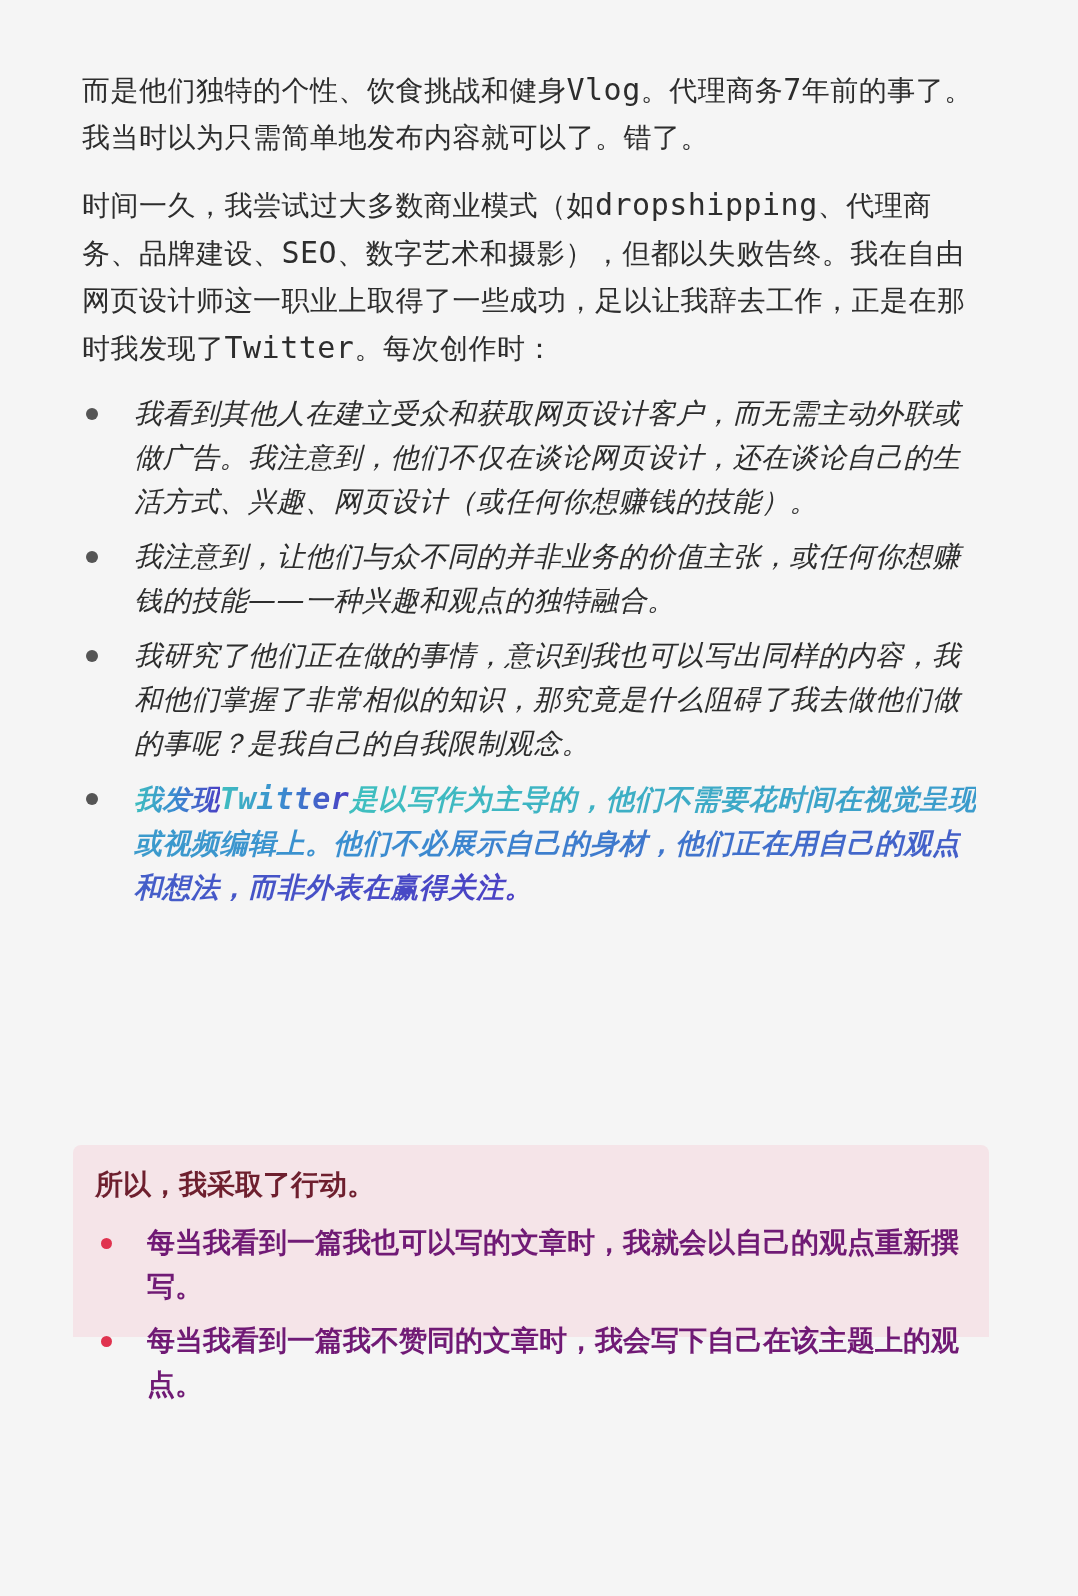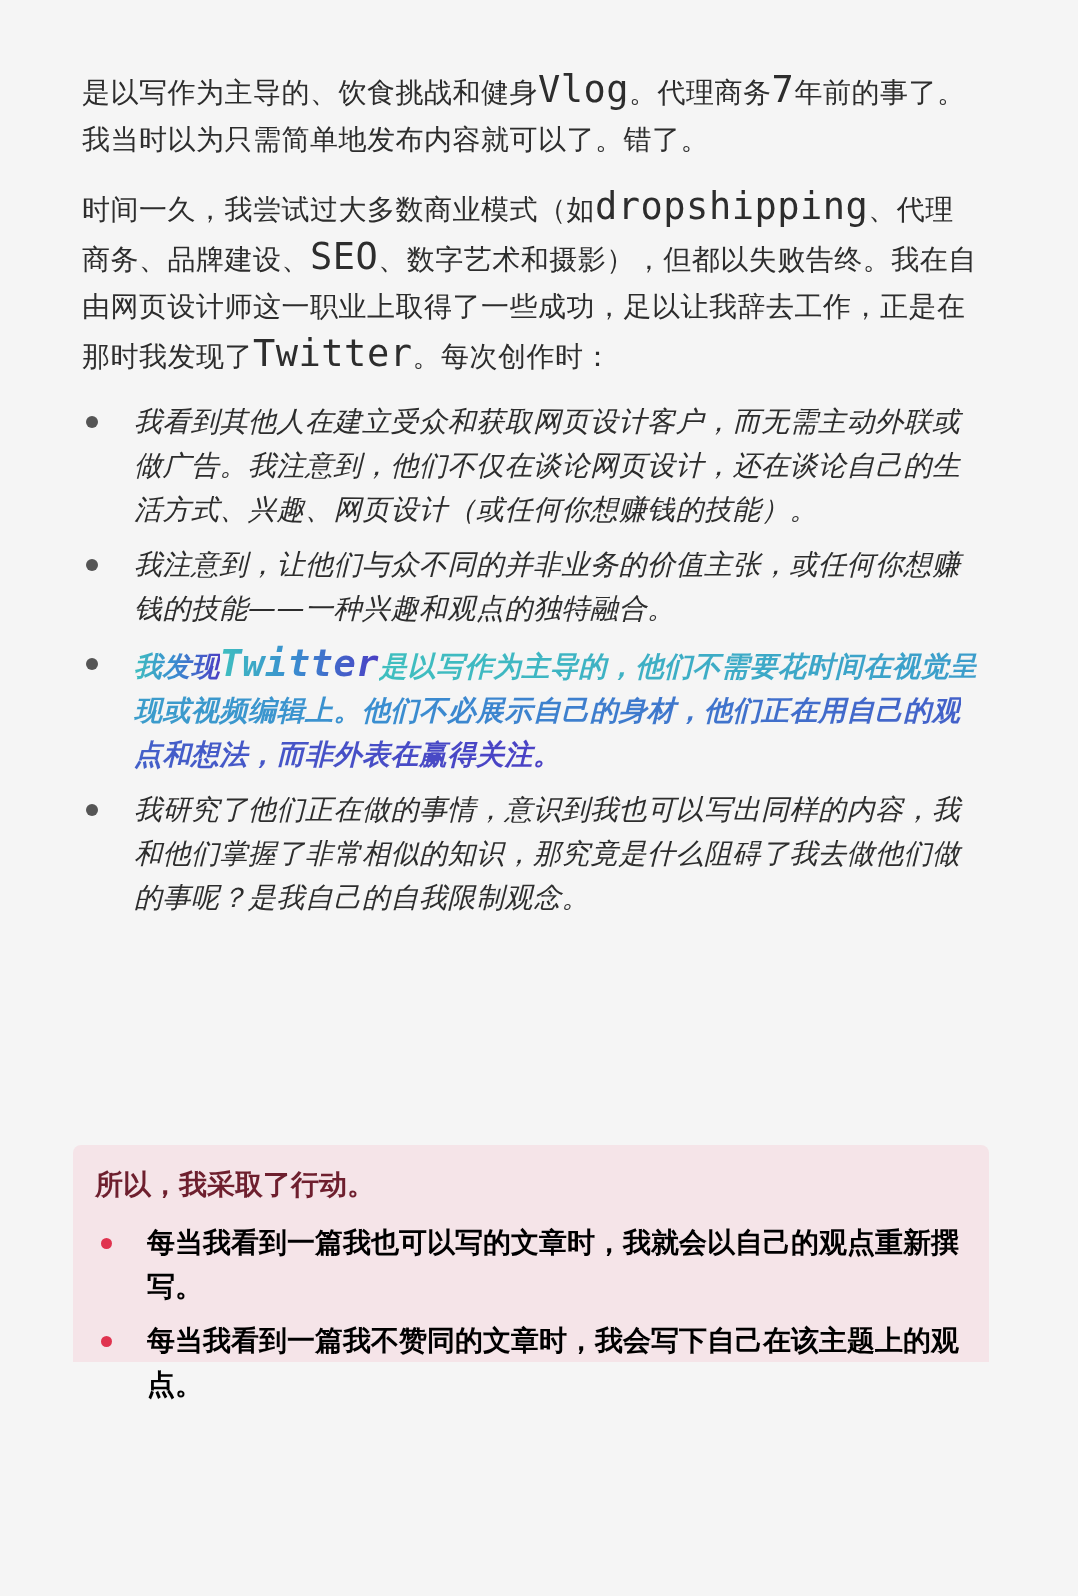--- a/index.html
+++ b/index.html
@@ -30,21 +30,21 @@
     }
     .hl {
       font-weight: bold;
       background: linear-gradient(90deg, #3fbfbf 0%, #3a8fd0 45%, #4a3fc4 100%);
       -webkit-background-clip: text;
       background-clip: text;
       color: transparent;
     }
     .mono {
       font-family: "DejaVu Sans Mono", "Liberation Mono", monospace;
-      font-size: 37px;
+      font-size: 30px;
     }
     ul.bullets {
       list-style: none;
       margin: 0;
       padding: 0;
     }
     ul.bullets li {
       position: relative;
       padding-left: 52px;
       font-size: 28px;
@@ -61,21 +61,21 @@
       width: 12px;
       height: 12px;
       border-radius: 50%;
       background: #555;
     }
     .callout {
       position: absolute;
       left: 73px;
       top: 1145px;
       width: 916px;
-      height: 217px;
+      height: 192px;
       background: #f5e4e8;
       border-radius: 8px 8px 0 0;
       box-sizing: border-box;
       padding: 18px 22px 0 22px;
     }
     .callout-title {
       font-size: 28px;
       font-weight: bold;
       color: #6e1f2e;
       line-height: 44px;
@@ -84,61 +84,61 @@
     .callout ul {
       list-style: none;
       margin: 0;
       padding: 0;
     }
     .callout li {
       position: relative;
       padding-left: 52px;
       font-size: 28px;
       font-weight: bold;
-      color: #000000;
+      color: #701a75;
       line-height: 44px;
       margin-bottom: 10px;
     }
     .callout li .dot {
       position: absolute;
       left: 6px;
       top: 17px;
       width: 11px;
       height: 11px;
       border-radius: 50%;
       background: #e0334f;
     }
   </style>
 </head>
 <body>
 
 <div class="article">
   <p class="para">
-    <span>是以写作为主导的、饮食挑战和健身</span><span class="mono">Vlog</span><span>。代理商务</span><span class="mono">7</span><span>年前的事了。我当时以为只需简单地发布内容就可以了。错了。</span>
+    <span>而是他们独特的个性、饮食挑战和健身</span><span class="mono">Vlog</span><span>。代理商务</span><span class="mono">7</span><span>年前的事了。我当时以为只需简单地发布内容就可以了。错了。</span>
   </p>
   <p class="para">
     <span>时间一久，我尝试过大多数商业模式（如</span><span class="mono">dropshipping</span><span>、代理商务、品牌建设、</span><span class="mono">SEO</span><span>、数字艺术和摄影），但都以失败告终。我在自由网页设计师这一职业上取得了一些成功，足以让我辞去工作，正是在那时我发现了</span><span class="mono">Twitter</span><span>。每次创作时：</span>
   </p>
 
   <ul class="bullets">
     <li>
       <span class="dot"></span>
       <span>我看到其他人在建立受众和获取网页设计客户，而无需主动外联或做广告。我注意到，他们不仅在谈论网页设计，还在谈论自己的生活方式、兴趣、网页设计（或任何你想赚钱的技能）。</span>
     </li>
     <li>
       <span class="dot"></span>
       <span>我注意到，让他们与众不同的并非业务的价值主张，或任何你想赚钱的技能——一种兴趣和观点的独特融合。</span>
     </li>
     <li>
       <span class="dot"></span>
-      <span class="hl">我发现</span><span class="hl mono">Twitter</span><span class="hl">是以写作为主导的，他们不需要花时间在视觉呈现或视频编辑上。他们不必展示自己的身材，他们正在用自己的观点和想法，而非外表在赢得关注。</span>
+      <span>我研究了他们正在做的事情，意识到我也可以写出同样的内容，我和他们掌握了非常相似的知识，那究竟是什么阻碍了我去做他们做的事呢？是我自己的自我限制观念。</span>
     </li>
     <li>
       <span class="dot"></span>
-      <span>我研究了他们正在做的事情，意识到我也可以写出同样的内容，我和他们掌握了非常相似的知识，那究竟是什么阻碍了我去做他们做的事呢？是我自己的自我限制观念。</span>
+      <span class="hl">我发现</span><span class="hl mono">Twitter</span><span class="hl">是以写作为主导的，他们不需要花时间在视觉呈现或视频编辑上。他们不必展示自己的身材，他们正在用自己的观点和想法，而非外表在赢得关注。</span>
     </li>
   </ul>
 </div>
 
 <div class="callout">
   <p class="callout-title">所以，我采取了行动。</p>
   <ul>
     <li>
       <span class="dot"></span>
       <span>每当我看到一篇我也可以写的文章时，我就会以自己的观点重新撰写。</span>

